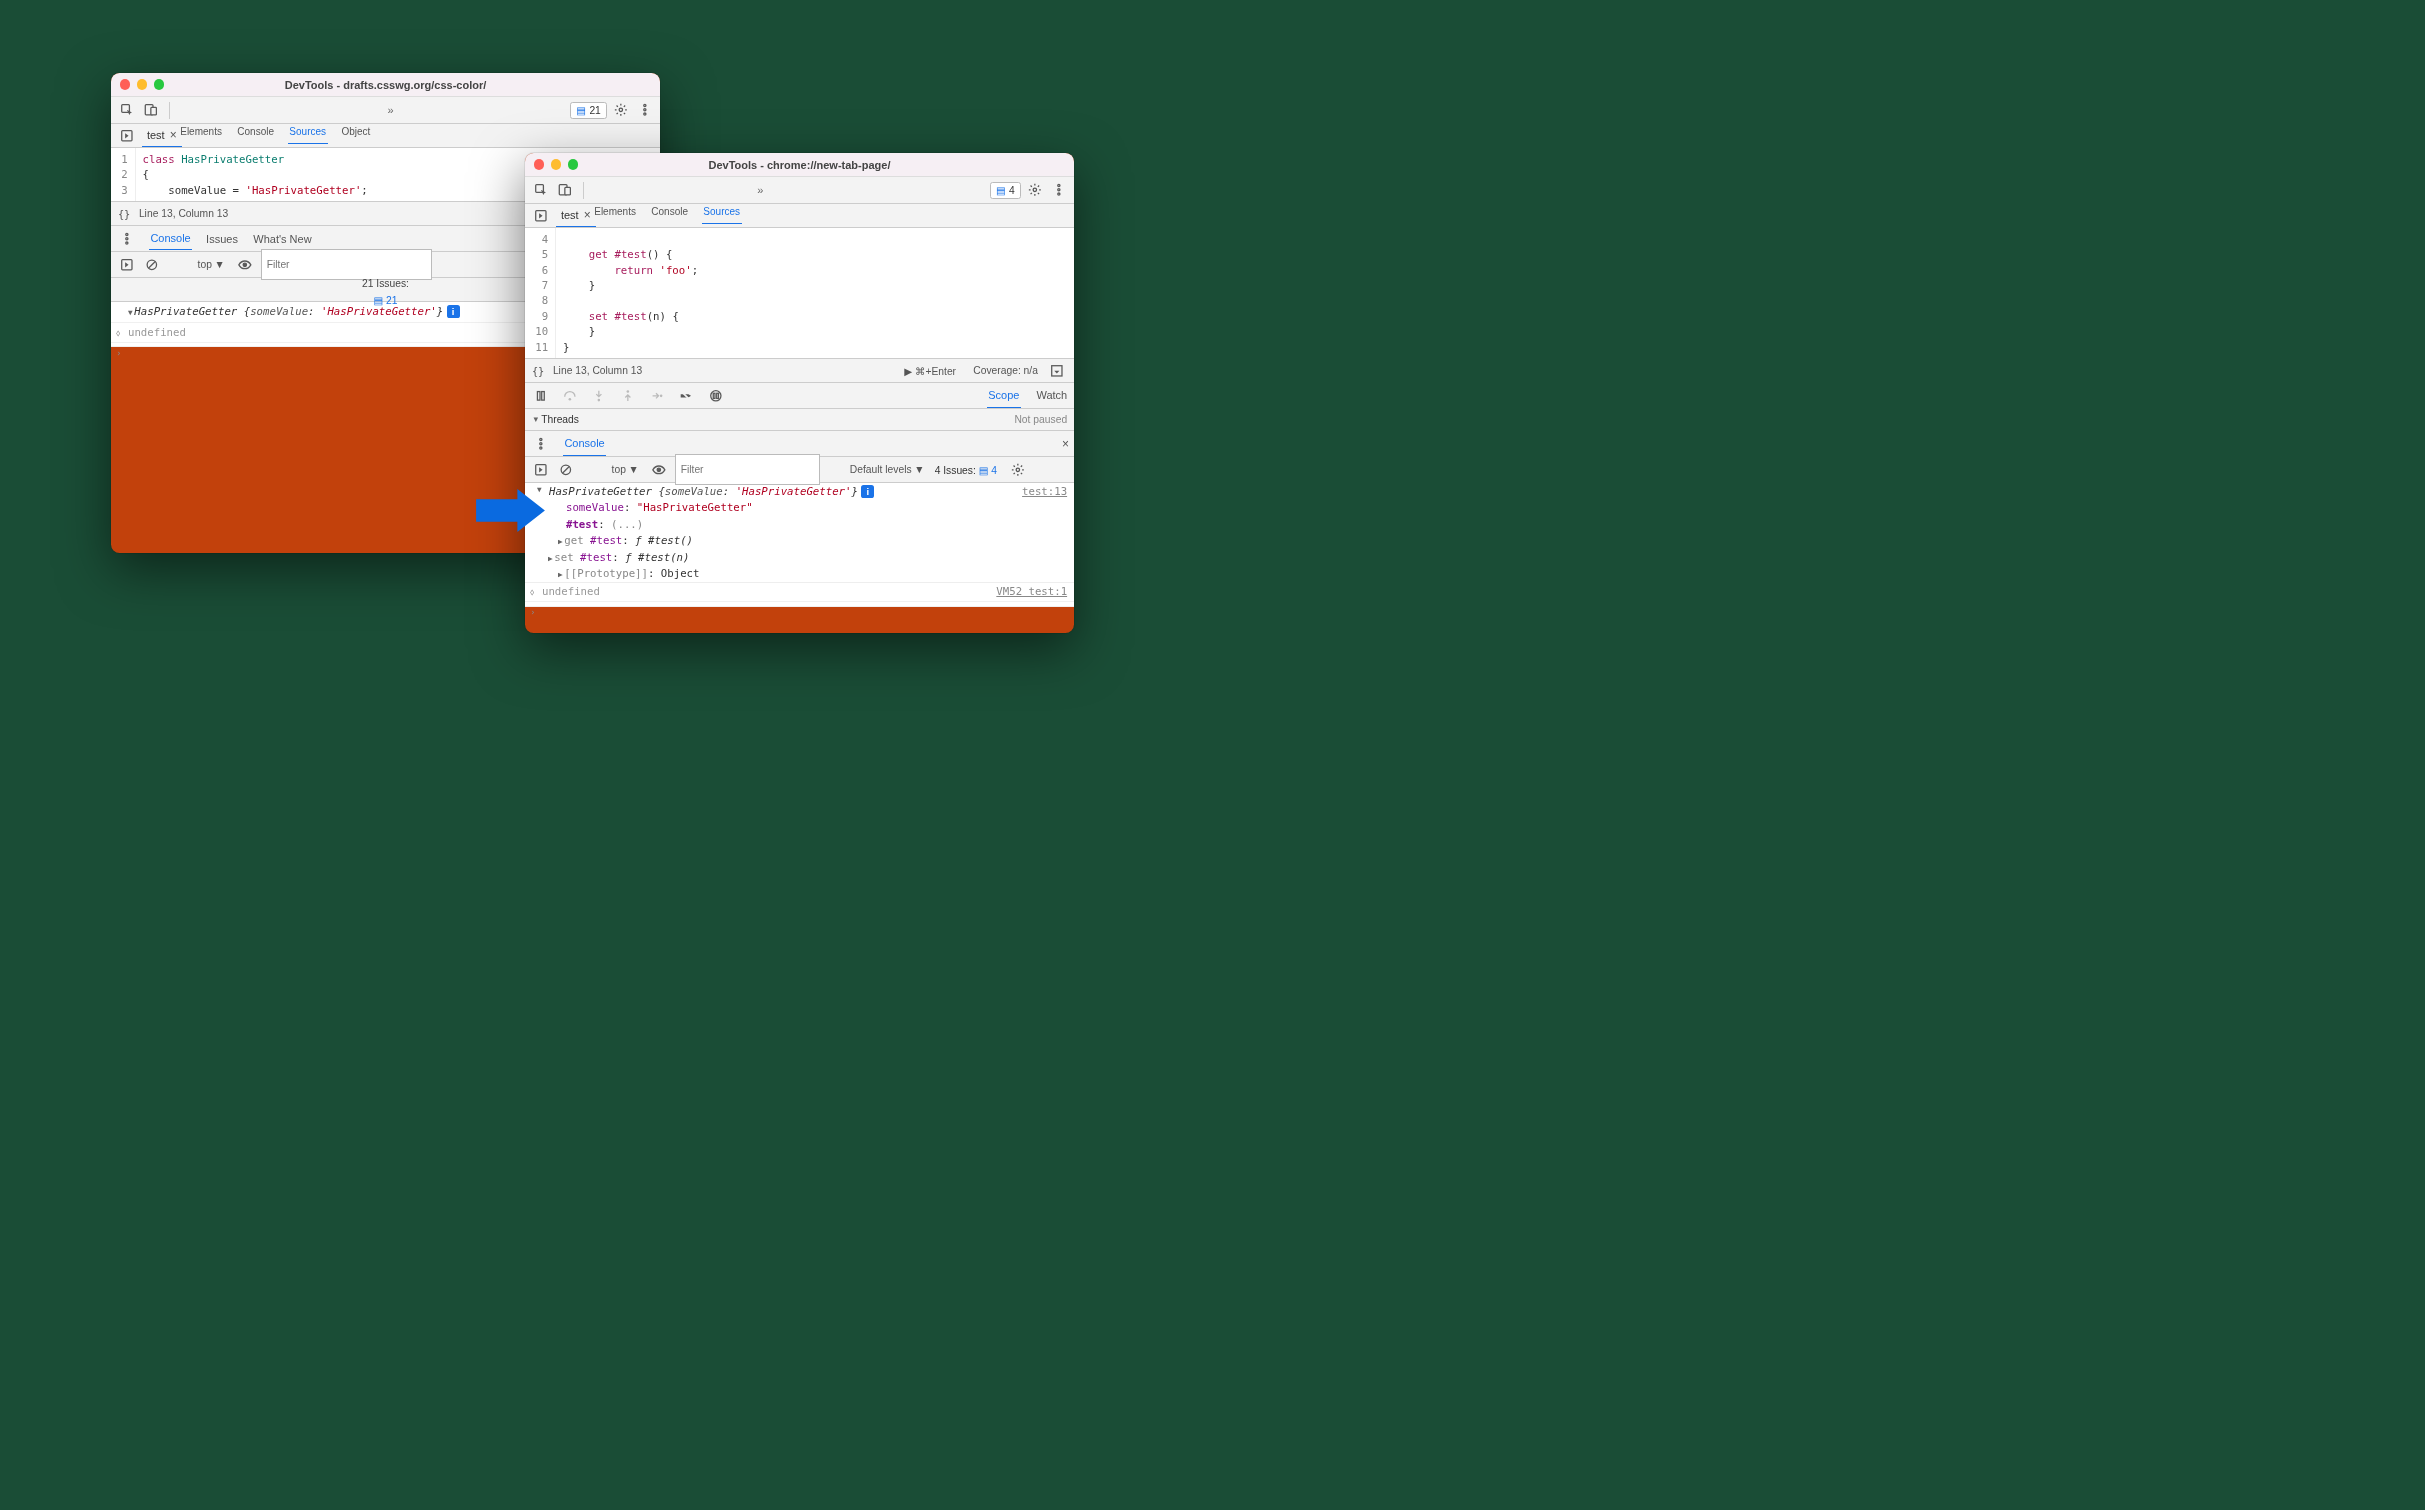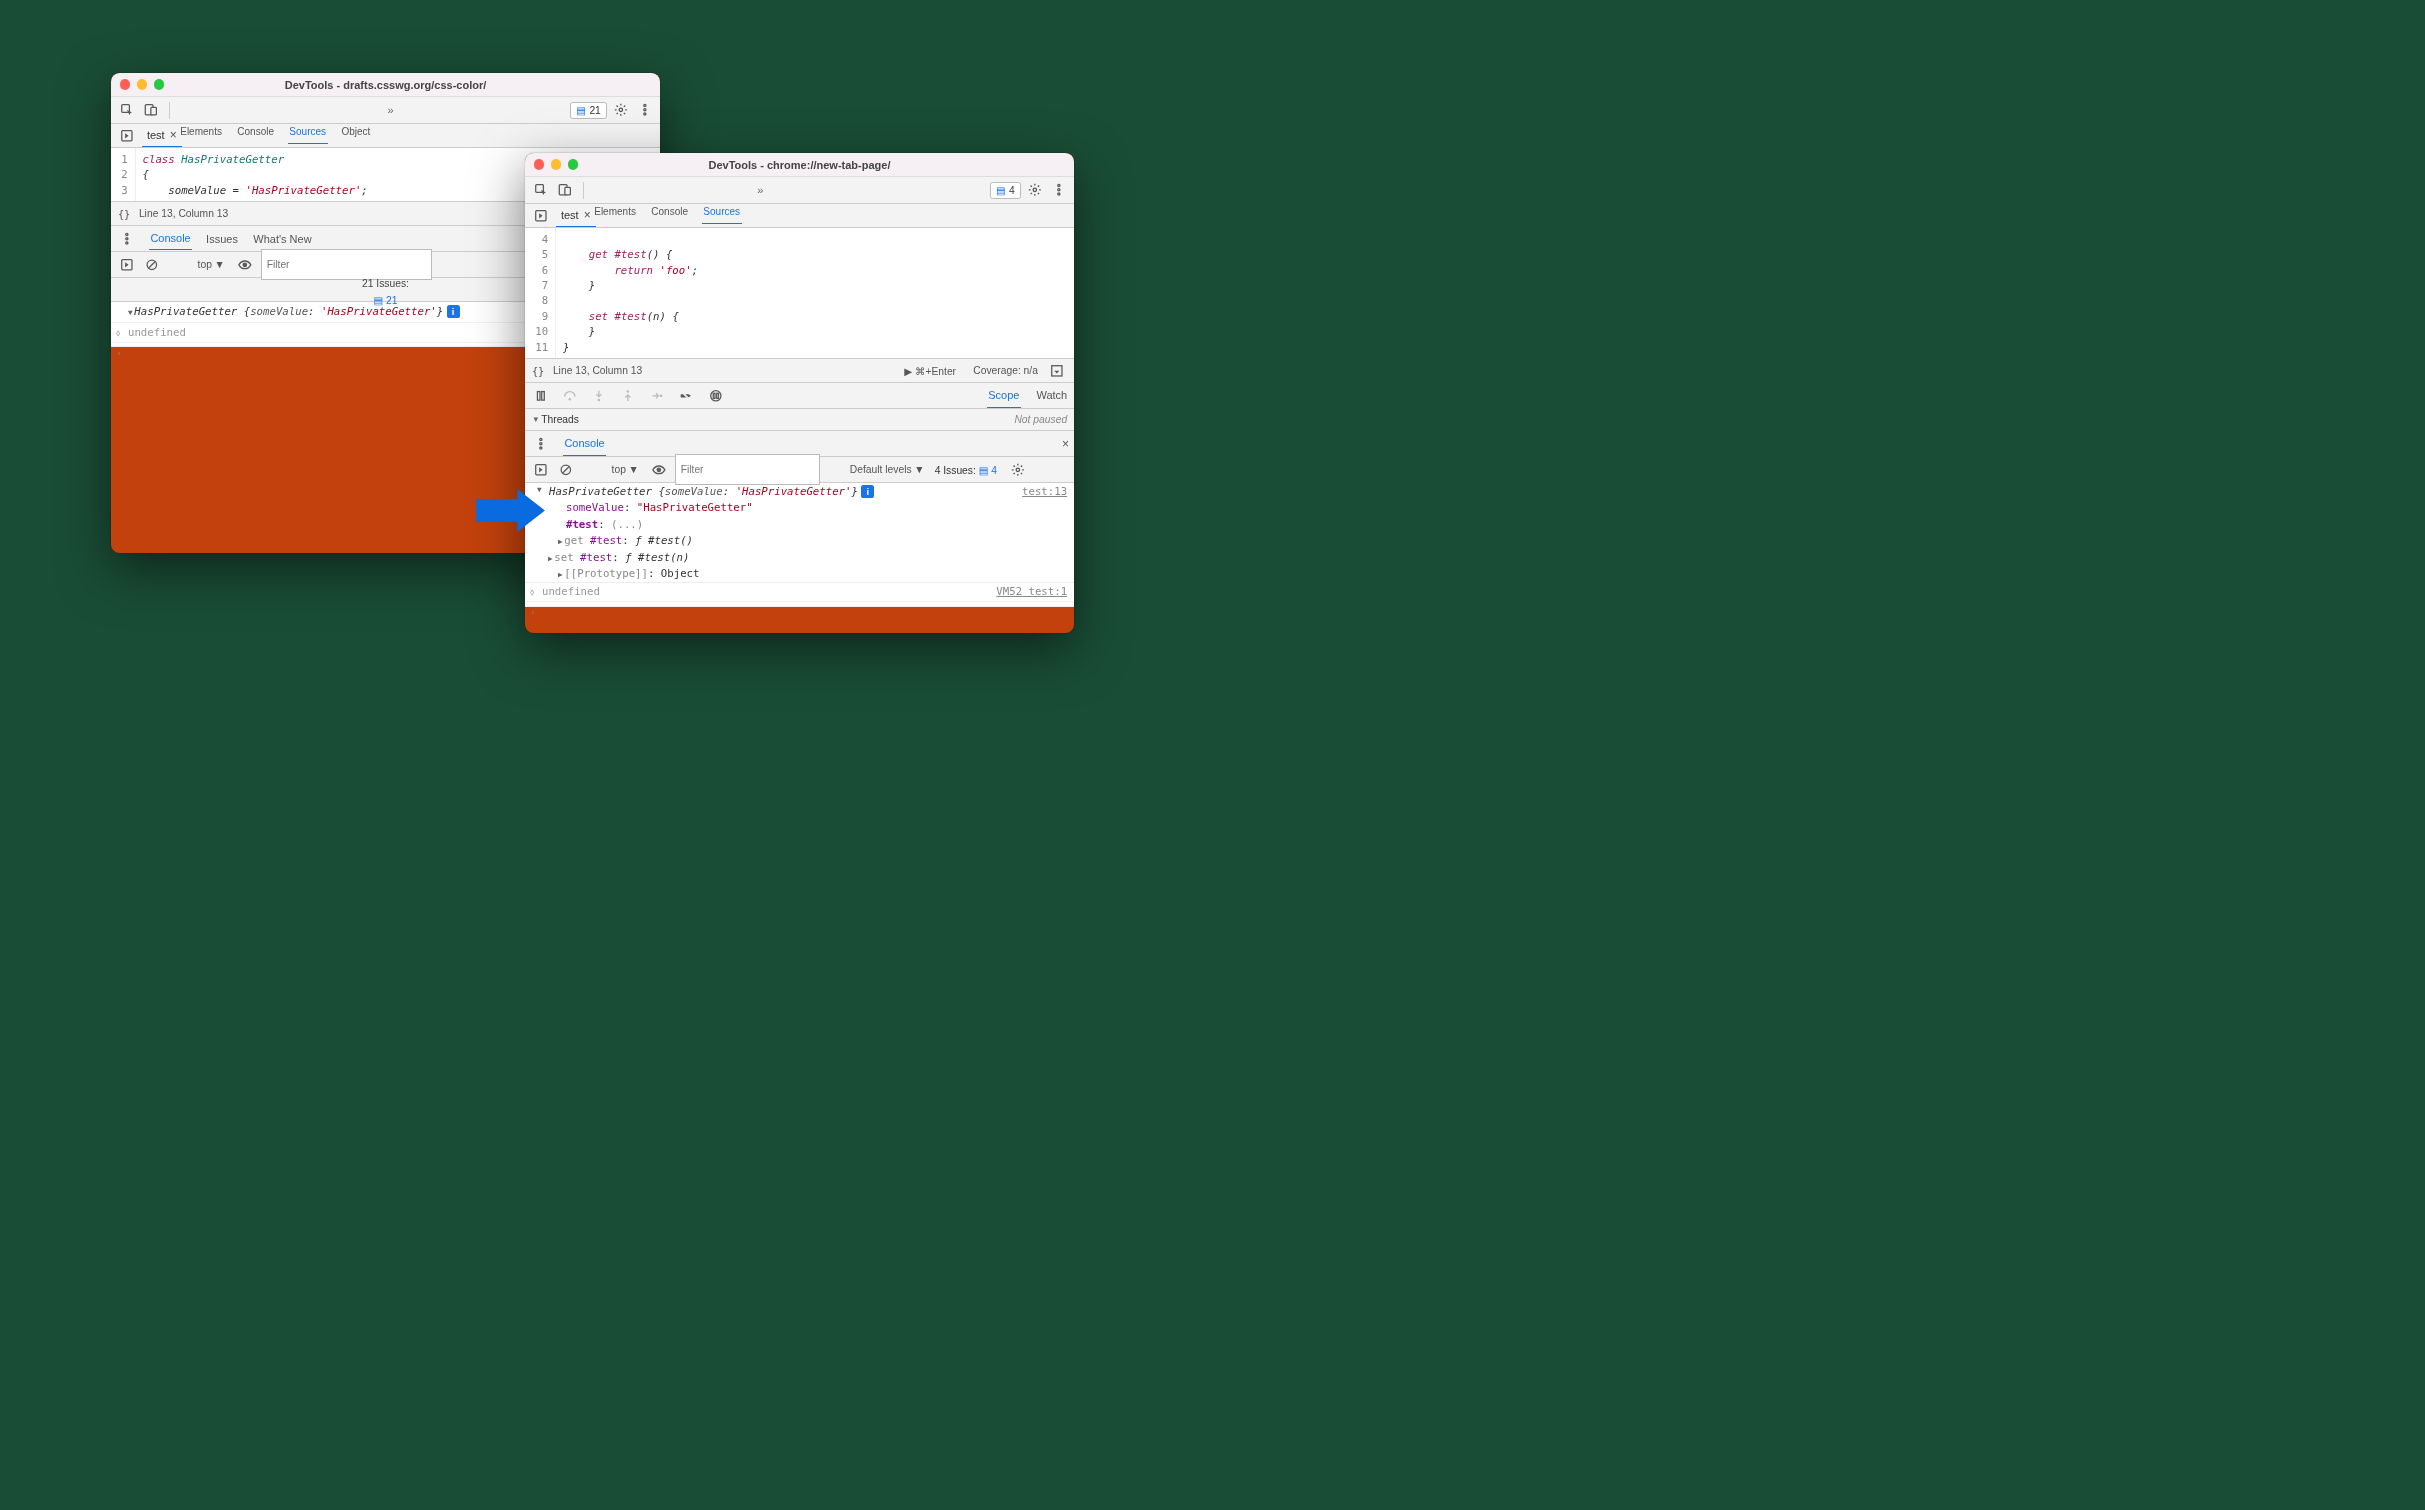--- a/index.html
+++ b/index.html
@@ -75,21 +75,21 @@
   .close-x { color: #555; font-size: 12px; }
   .code-editor {
     background: #fff;
     display: flex;
     font-family: Menlo, Consolas, monospace;
     font-size: 10.7px;
     line-height: 15.4px;
     border-bottom: 0.9px solid #ccc;
   }
   .gutter { text-align: right; color: #888; padding: 3.4px 6.9px 3.4px 10.3px; background: #fff; border-right: 0.9px solid #eee; user-select: none; }
-  .codebody { padding: 3.4px 6.9px; white-space: pre; color: #333; flex: 1; overflow: hidden; font-style: italic; }
+  .codebody { padding: 3.4px 6.9px; white-space: pre; color: #333; flex: 1; overflow: hidden; }
   .kw { color: #a71d5d; }
   .cls { color: #0b7d6f; }
   .str { color: #b00020; }
   .priv { color: #a71d5d; font-weight: 500; }
   .statusbar {
     height: 24px; background: #f3f3f3; border-bottom: 0.9px solid #ccc;
     display: flex; align-items: center; padding: 0 6.9px; font-size: 10.3px; color: #555; gap: 8.6px;
   }
   .statusbar .flex { flex: 1; }
   .drawer-top {
@@ -121,21 +121,21 @@
     font-family: -apple-system,Arial,sans-serif;
     font-style: normal; font-weight: bold; margin-left: 3.4px;
   }
   .undefined { color: #999; }
   .prompt { color: #1a73e8; }
   .link { color: #888; text-decoration: underline; float: right; font-style: normal; }
   .debug-bar { height: 26px; border-bottom: 0.9px solid #ccc; display: flex; align-items: center; padding: 0 5.1px; gap: 8.6px; background: #f3f3f3; }
   .debug-bar .spacer { flex: 1; }
   .scope-tabs { display: flex; gap: 13.7px; }
   .threads-bar { height: 22px; border-bottom: 0.9px solid #ccc; display: flex; align-items: center; padding: 0 6.9px; font-size: 10.3px; background: #f3f3f3; }
-  .threads-bar .np { flex: 1; text-align: right; color: #888; font-style: italic; }
+  .threads-bar .np { flex: 1; text-align: right; color: #888; }
   .consoleline { padding: 1.7px 6.9px; }
   .arrow {
     position: absolute;
     left: 476px; top: 489px;
     width: 69px; height: 43px;
   }
   .arrow svg { width: 100%; height: 100%; }
   .prop-row { padding-left: 17px; }
 </style>
 </head>

